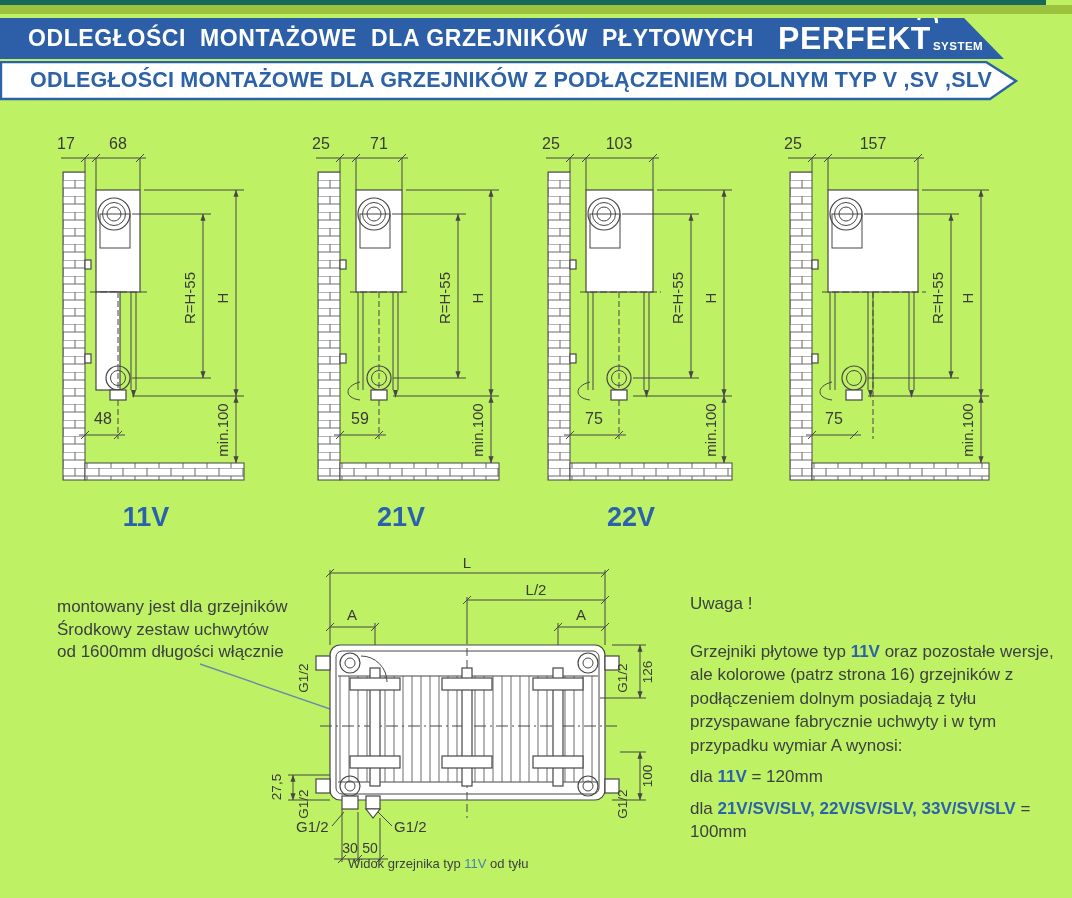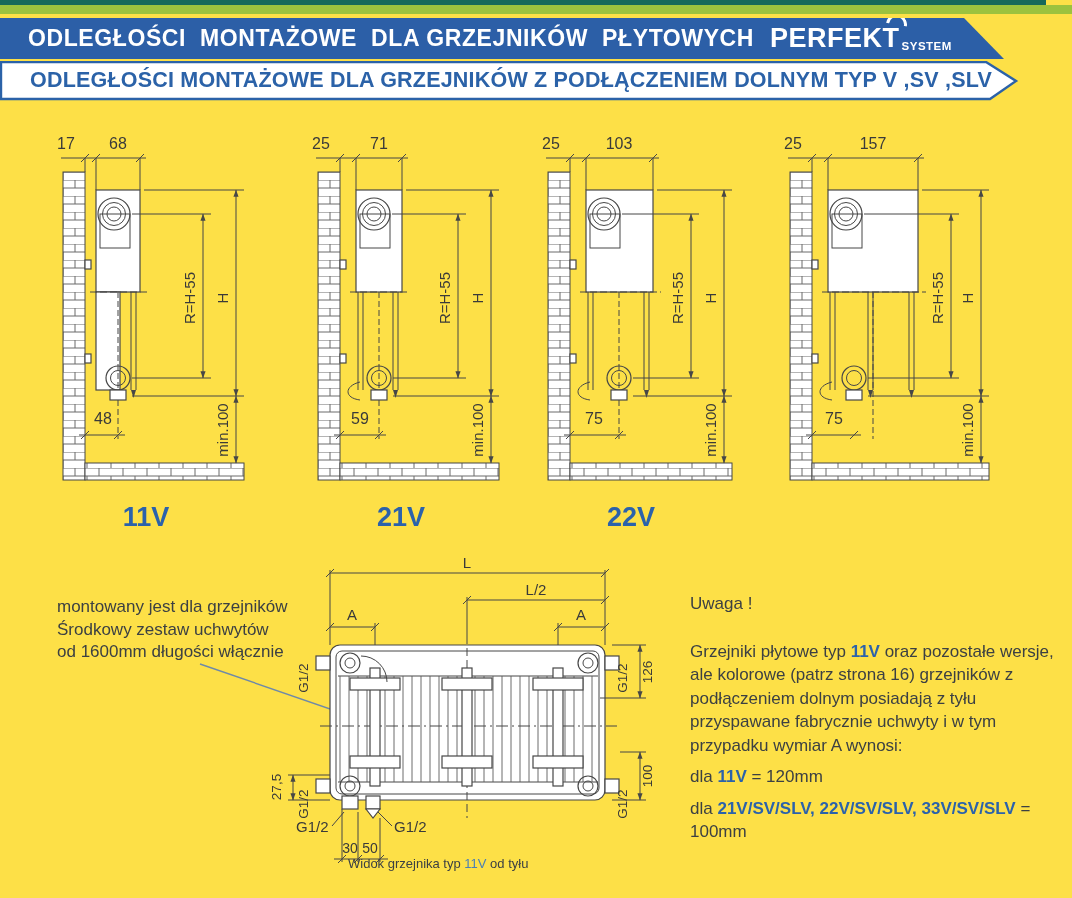--- a/index.html
+++ b/index.html
@@ -1,28 +1,28 @@
 <!DOCTYPE html>
 <html><head>
 <meta charset="utf-8">
 <style>
   html,body{margin:0;padding:0;background:#fff;}
   body{font-family:"Liberation Sans",sans-serif;}
-  #page{position:relative;width:1072px;height:898px;background:#fde047;overflow:hidden;}
+  #page{position:relative;width:1072px;height:898px;background:#bef264;overflow:hidden;}
 
   
   .strip-dark{position:absolute;left:0;top:0;width:1046px;height:5px;}
   .strip-lime{position:absolute;left:0;top:5px;width:1072px;height:9px;}
 
   
   .banner1{position:absolute;left:0;top:18px;width:1004px;height:41px;
            clip-path:polygon(0 0,964px 0,1004px 100%,0 100%);
            display:flex;align-items:center;padding-left:28px;box-sizing:border-box;}
   .banner1 .t1{color:#fff;font-size:23px;font-weight:bold;letter-spacing:.6px;white-space:pre;}
-  .brand{position:relative;color:#fff;font-weight:800;font-size:27px;letter-spacing:.5px;margin-left:16px;}
+  .brand{position:relative;color:#fff;font-weight:800;font-size:32px;letter-spacing:.5px;margin-left:24px;}
   .brand .swoosh{position:absolute;right:-7px;top:-9px;width:15px;height:15px;border:3px solid #fff;
                  border-radius:50%;border-left-color:transparent;border-bottom-color:transparent;
                  transform:rotate(-35deg);}
   .brand-sub{color:#fff;font-size:11.5px;font-weight:600;letter-spacing:.5px;align-self:flex-end;margin:0 8px 7px 2px;}
 
   
   .banner2{position:absolute;left:0;top:61px;width:1020px;height:56px;}
   .banner2 .txt{position:absolute;left:30px;top:0;height:38px;line-height:38px;
                 font-size:21.5px;font-weight:600;color:#2b62a8;letter-spacing:.2px;white-space:pre;}
 

